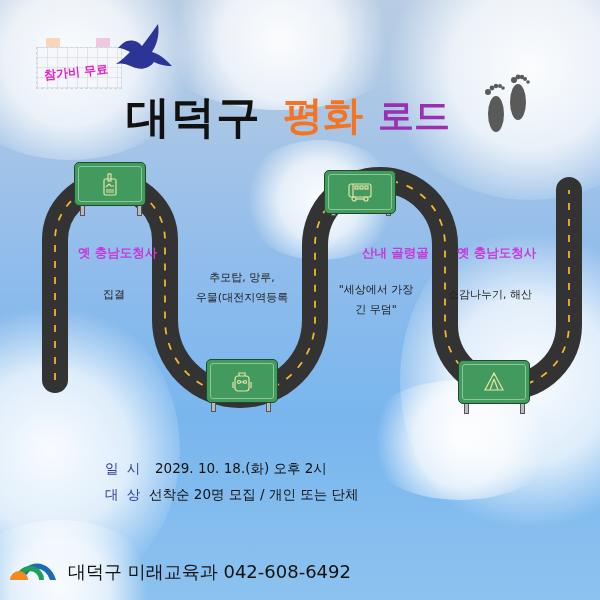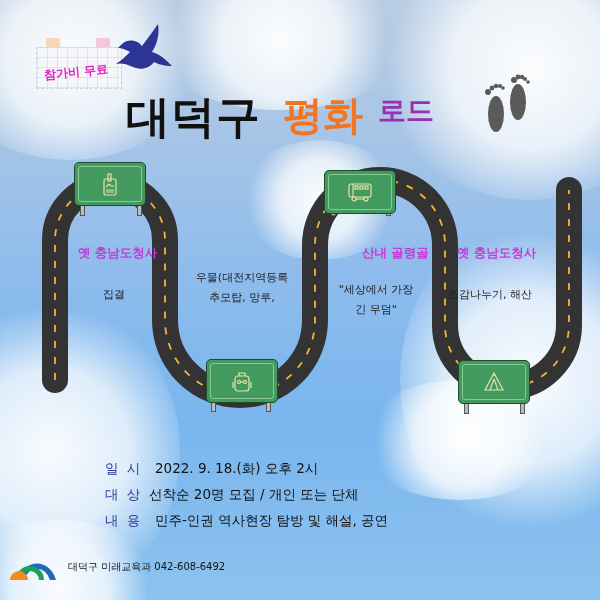--- a/index.html
+++ b/index.html
@@ -11,26 +11,26 @@
   .abs { position:absolute; }
   .tag { position:absolute; left:36px; top:47px; width:84px; height:40px;
     background: repeating-linear-gradient(90deg, rgba(200,210,225,0.5) 0 1px, transparent 1px 10px),
                 repeating-linear-gradient(0deg, rgba(200,210,225,0.5) 0 1px, transparent 1px 10px), #f6f7fa;
     border:1px dashed #d0d6e0; }
   .tape1 { position:absolute; left:46px; top:38px; width:14px; height:16px; background:rgba(250,200,160,0.7); }
   .tape2 { position:absolute; left:96px; top:38px; width:14px; height:16px; background:rgba(240,180,210,0.7); }
   .tag-text { position:absolute; left:44px; top:64px; font-size:12px; color:#e81ec8; font-weight:bold; transform:rotate(-6deg); }
   .title-main { position:absolute; left:118px; top:88px; font-size:44px; font-weight:bold; color:#111; letter-spacing:1px;margin-left:8px; }
   .title-a { position:absolute; left:283px; top:88px; font-size:40px; font-weight:bold; color:#f47421; }
-  .title-b { position:absolute; left:378px; top:92px; font-size:28px; font-weight:bold; color:#9b2fb1; }
+  .title-b { position:absolute; left:378px; top:92px; font-size:36px; font-weight:bold; color:#9b2fb1; }
   .stop-title { position:absolute; font-size:12.5px; font-weight:bold; color:#c63ad8; white-space:nowrap; text-align:center; }
   .stop-desc { position:absolute; font-size:11px; color:#222; text-align:center; line-height:20px; white-space:nowrap; }
   .info-row { position:absolute; left:105px; font-size:13.5px; color:#111; white-space:nowrap; }
   .info-label { display:inline-block; width:50px; color:#2d3a9a; font-weight:normal; letter-spacing:2px;margin-top:20px; }
-  .footer-text { position:absolute; left:68px; top:560px; font-size:10px; color:#111; white-space:nowrap; }
+  .footer-text { position:absolute; left:68px; top:560px; font-size:18px; color:#111; white-space:nowrap; }
   .sign { position:absolute; width:72px; height:44px; background:#429a5e; border:1.5px solid #1f4a2c; border-radius:5px; box-sizing:border-box; }
   .sign::after { content:""; position:absolute; left:3px; top:3px; right:3px; bottom:3px; border:1px solid #8cc79a; border-radius:3px; }
   .sign svg { position:absolute; left:24px; top:10px; }
   .post { position:absolute; width:5px; height:14px; background:#b8bcc0; border:1px solid #555; box-sizing:border-box; }
 </style>
 </head>
 <body>
 
 <div class="poster">
 
@@ -130,41 +130,38 @@
           <path d="M11 2 L2 19 H20 Z"></path>
           <path d="M11 2 L11 5 M11 8 L7 19 M11 8 L15 19"></path>
         </g>
     </svg>
   </div>
 
   <div class="stop-title" style="left:78px;top:245px;">옛 충남도청사</div>
   <div class="stop-desc" style="left:103px;top:285px;">집결</div>
 
   <div class="stop-desc" style="left:192px;top:268px;width:100px;">
+    <div>추모탑, 망루,</div>
     <div>우물(대전지역등록</div>
-    <div>추모탑, 망루,</div>
   </div>
 
   <div class="stop-title" style="left:334px;top:245px;margin-left:28px;">산내 골령골</div>
   <div class="stop-desc" style="left:326px;top:280px;width:100px;">
     <div>"세상에서 가장</div>
     <div>긴 무덤"</div>
   </div>
 
   <div class="stop-title" style="left:457px;top:245px;">옛 충남도청사</div>
   <div class="stop-desc" style="left:448px;top:285px;">소감나누기, 해산</div>
 
   <div class="info-row" style="top:440px;">
-    <span class="info-label">일 시</span><span>2022. 9. 18.(화) 오후 2시</span>
+    <span class="info-label">일 시</span><span>2029. 10. 18.(화) 오후 2시</span>
   </div>
   <div class="info-row" style="top:466px;">
     <span class="info-label" style="width:44px;">대 상</span><span>선착순 20명 모집 / 개인 또는 단체</span>
-  </div>
-  <div class="info-row" style="top:492px;">
-    <span class="info-label">내 용</span><span>민주-인권 역사현장 탐방 및 해설, 공연</span>
   </div>
 
   <svg class="abs" style="left:8px;top:548px;" width="50" height="34" viewBox="0 0 50 34">
     <path d="M10 32 A20 24 0 0 1 48 32 L42 32 A14 18 0 0 0 16 32 Z" fill="#1f6ab4"></path>
     <path d="M8 32 A14 14 0 0 1 36 32 L31 32 A9 9 0 0 0 13 32 Z" fill="#1ea05a"></path>
     <path d="M2 32 A9 9 0 0 1 20 32 Z" fill="#f28a1e"></path>
   </svg>
   <div class="footer-text">대덕구 미래교육과 042-608-6492</div>
 </div>
 

